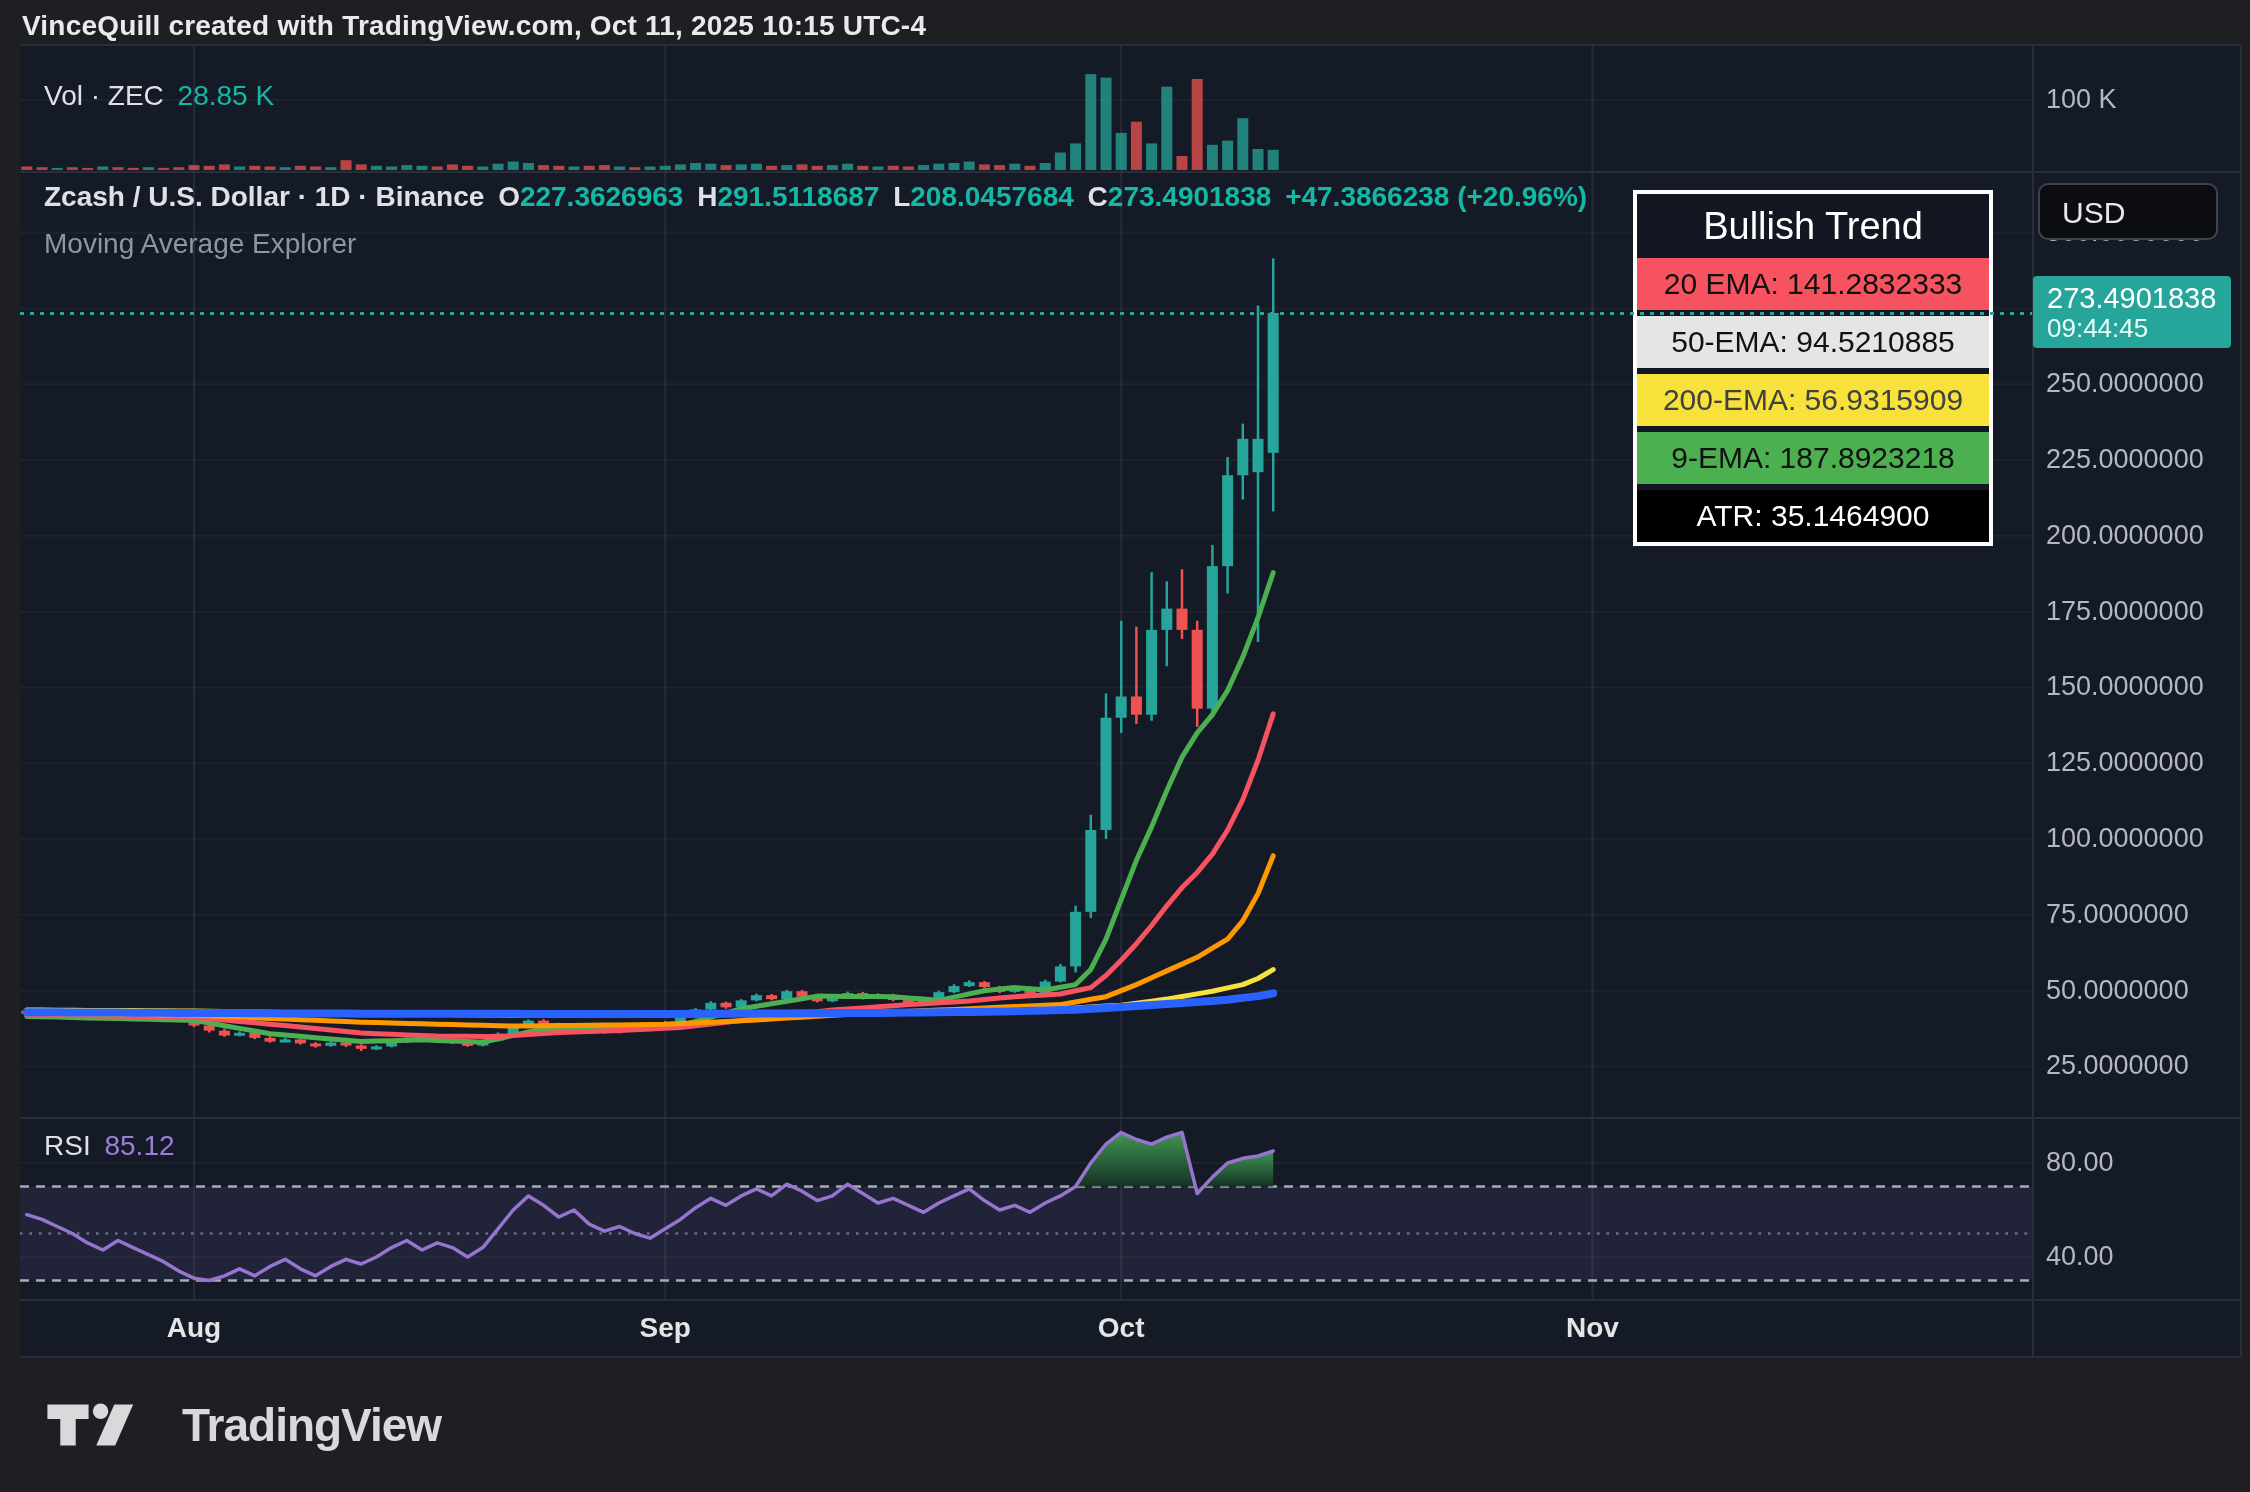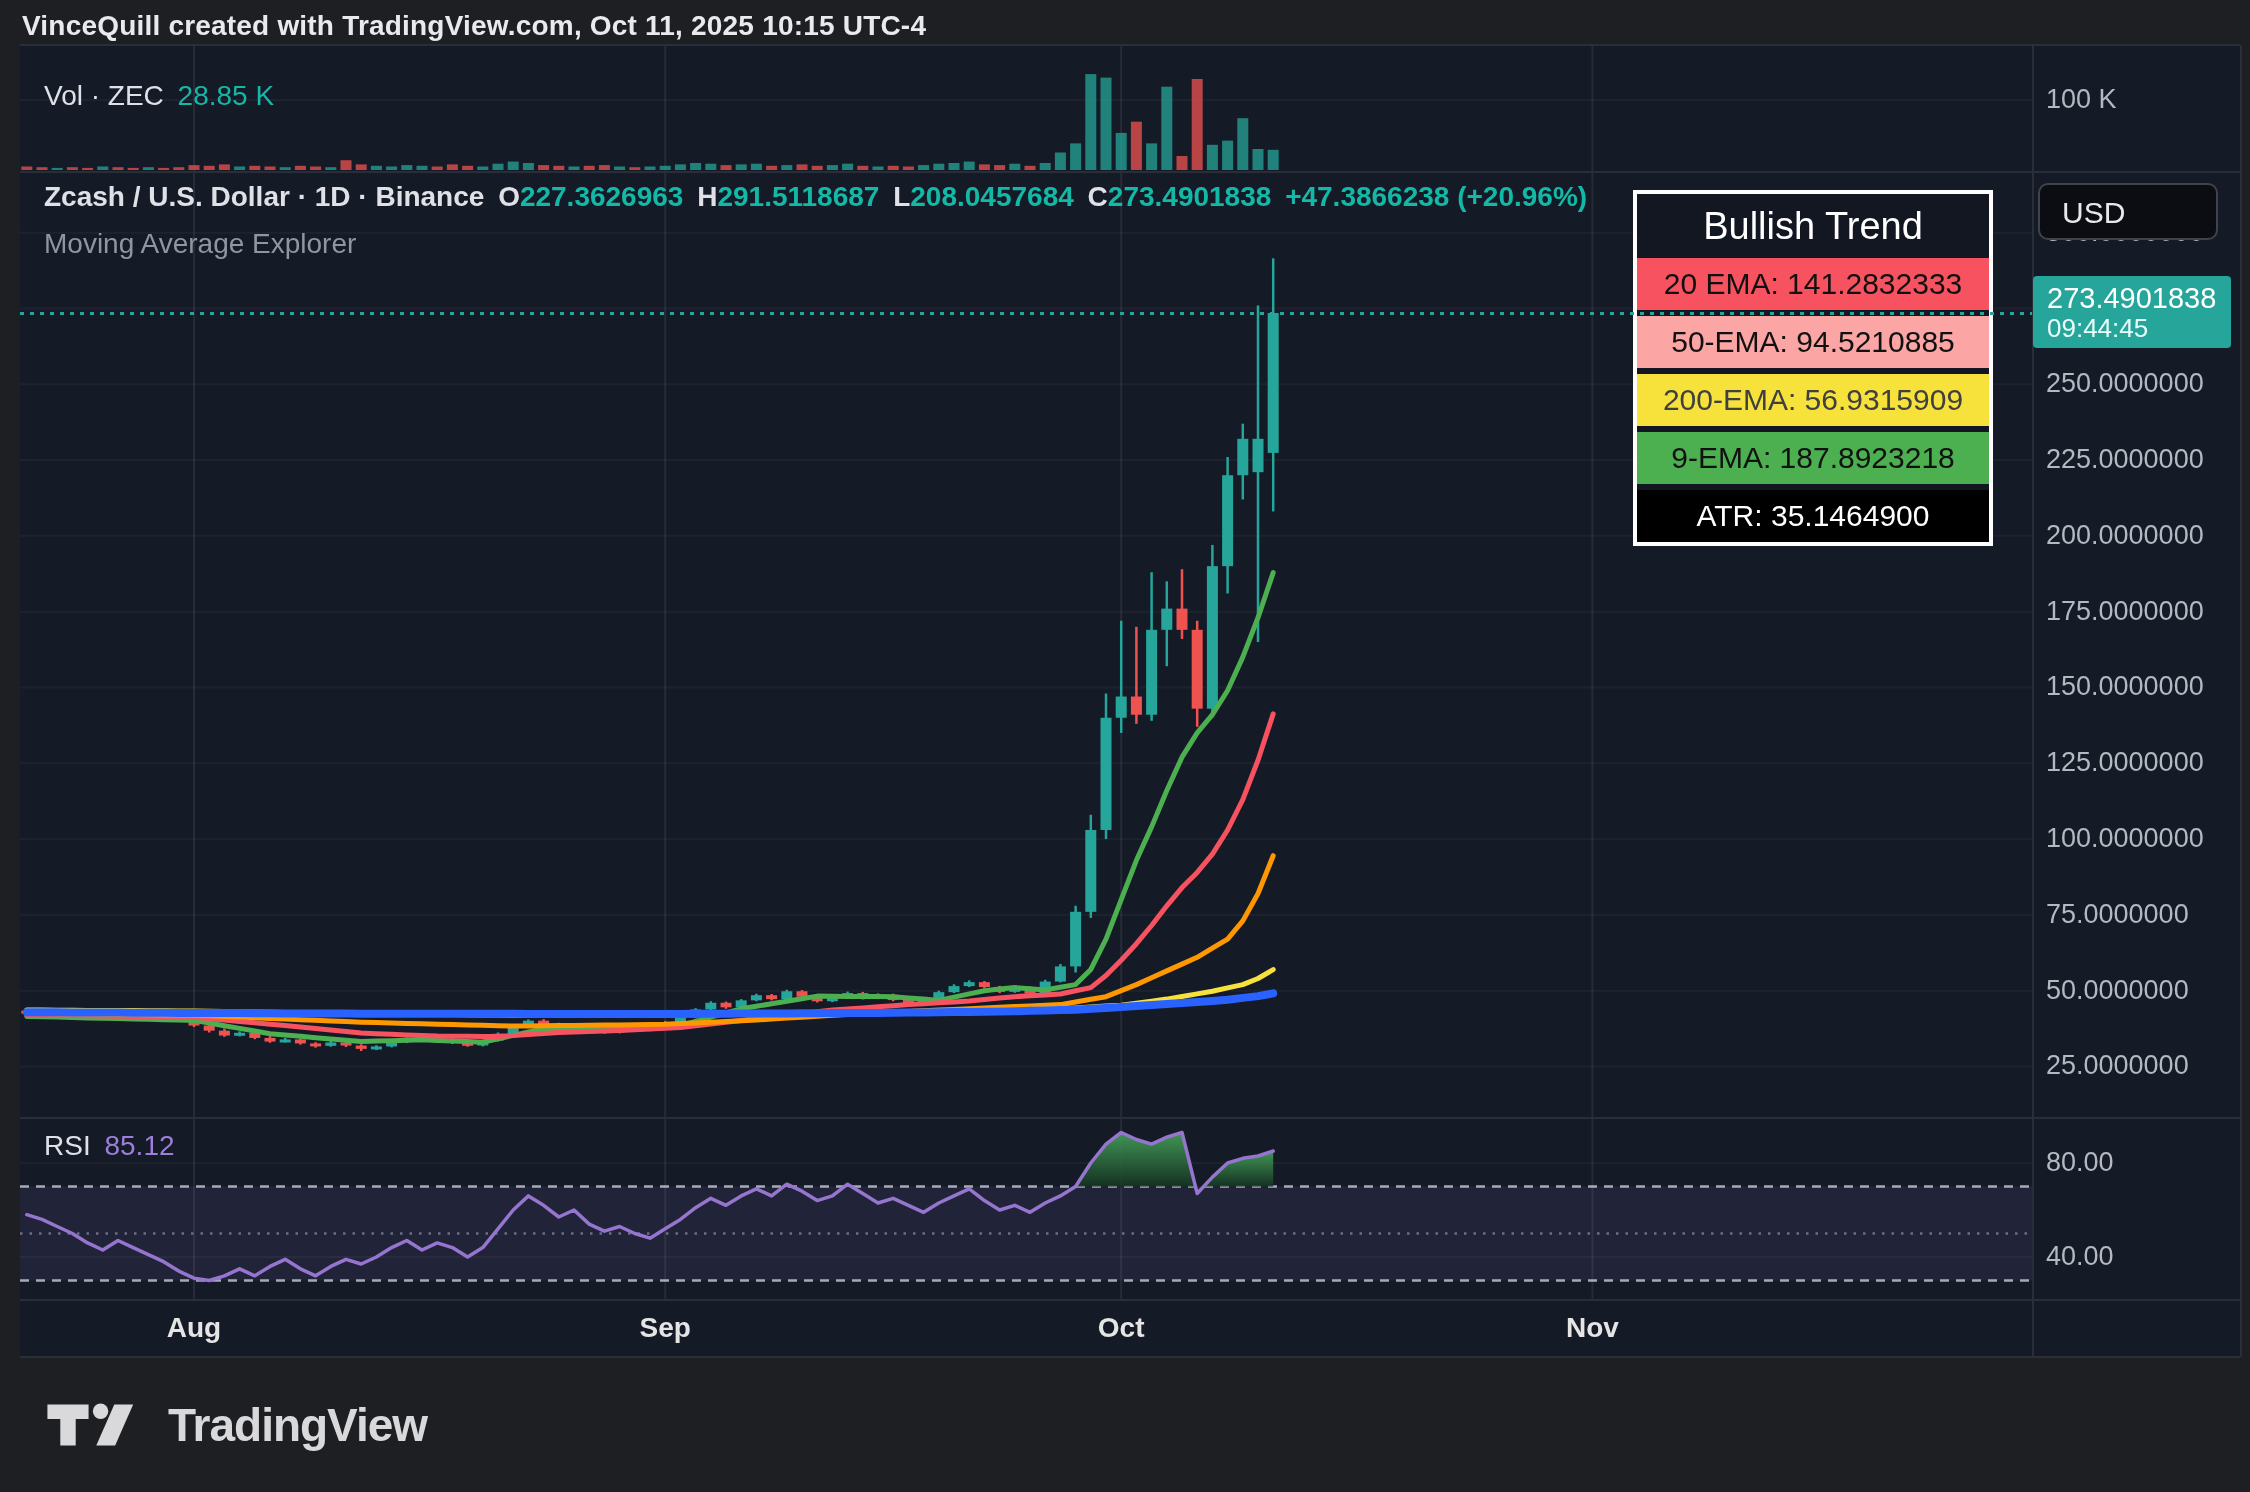--- a/index.html
+++ b/index.html
@@ -26,21 +26,21 @@
   #price-badge .pb-count{font-size:26px;line-height:28px;color:#eafffb;}
   #dotted-line{position:absolute;left:20px;width:2012px;height:3px;z-index:6;
                background:repeating-linear-gradient(90deg,#26a69a 0 4px,transparent 4px 10px);}
   #trend-panel{position:absolute;left:1633px;top:190px;width:360px;background:#131722;
                border:4px solid #ffffff;z-index:5;box-sizing:border-box;}
   #trend-title{height:64px;line-height:64px;text-align:center;color:#fff;font-size:38px;font-weight:500;}
   .trend-row{height:52px;line-height:52px;text-align:center;font-size:30px;font-weight:500;
              margin-bottom:6px;white-space:nowrap;}
   .trend-row:last-child{margin-bottom:0;}
   #logo{position:absolute;left:44px;top:1398px;display:flex;align-items:center;z-index:2;}
-  #logo-text{color:#d9d9db;font-size:46px;font-weight:700;margin-left:4px;letter-spacing:-1px;}
+  #logo-text{color:#d9d9db;font-size:46px;font-weight:700;margin-left:18px;letter-spacing:-1px;}
 </style>
 </head>
 <body>
 
 <div id="stage">
 
   <div class="pane-bg" style="top:45px;height:127px;"></div>
   <div class="pane-bg" style="top:172px;height:946px;"></div>
   <div class="pane-bg" style="top:1118px;height:182px;"></div>
   <div class="pane-bg" style="top:1300px;height:57px;"></div>
@@ -375,21 +375,21 @@
 
   <div class="legend" style="left:44px;top:1130px;">
     <span class="lg-white">RSI</span>
     <span class="lg-purple">85.12</span>
   </div>
 
   <div id="trend-panel">
     <div id="trend-title">Bullish Trend</div>
     <div id="trend-rows">
         <div class="trend-row" style="background: rgb(247, 82, 95); color: rgb(17, 17, 17);">20 EMA: 141.2832333</div>
-        <div class="trend-row" style="background: #fca5a5; color: rgb(17, 17, 17);">50-EMA: 94.5210885</div>
+        <div class="trend-row" style="background: #e5e5e5; color: rgb(17, 17, 17);">50-EMA: 94.5210885</div>
         <div class="trend-row" style="background: rgb(247, 226, 59); color: #404040;">200-EMA: 56.9315909</div>
         <div class="trend-row" style="background: rgb(76, 175, 80); color: rgb(17, 17, 17);">9-EMA: 187.8923218</div>
         <div class="trend-row" style="background: rgb(0, 0, 0); color: rgb(255, 255, 255);">ATR: 35.1464900</div>
       </div>
   </div>
 
   <div id="dotted-line" style="top: 311.52px;"></div>
 
   <div id="usd-button">USD</div>
   <div id="price-badge" style="top: 276.02px;">

